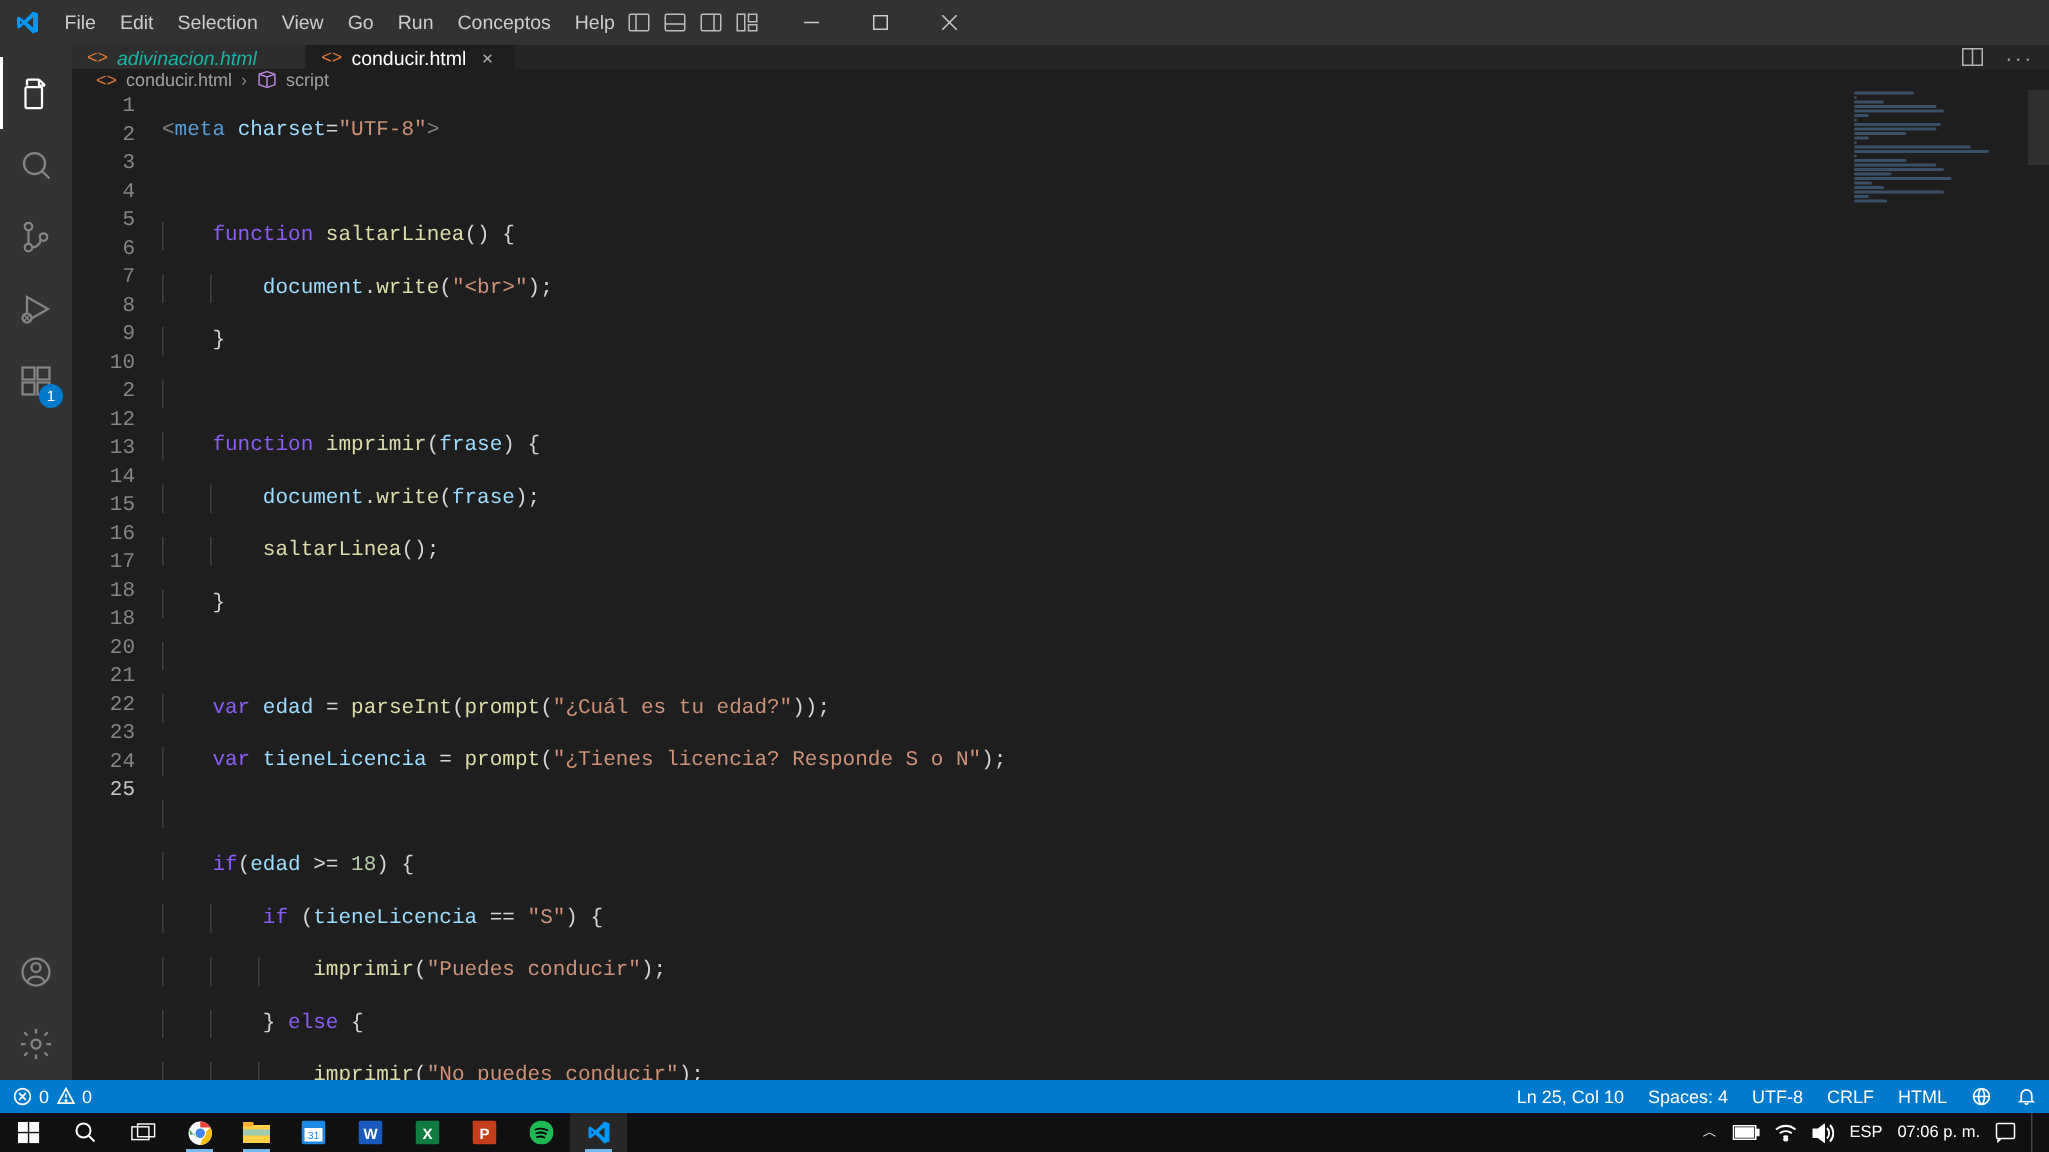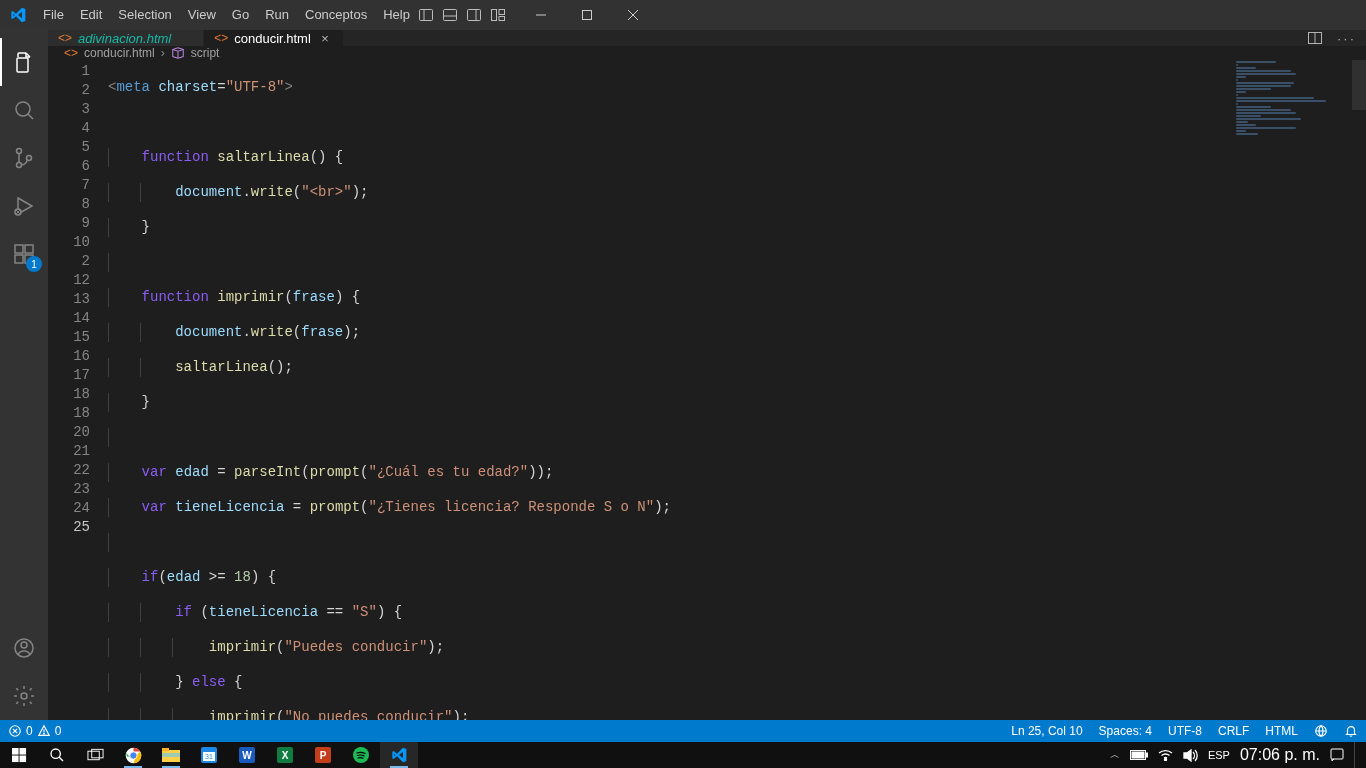--- a/index.html
+++ b/index.html
@@ -132,21 +132,21 @@
 
 
 .taskbar {
   position:absolute; left:0; right:0; bottom:0; height:26px;
   background:#101010; display:flex; align-items:center;
   color:#fff; font-size:11px;
 }
 .taskbar .tb-item { width:38px; height:26px; display:flex; align-items:center; justify-content:center; position:relative; }
 .taskbar .tb-item.running::after { content:""; position:absolute; bottom:0; left:10px; right:10px; height:2px; background:#76b9ed; }
 .taskbar .tray { margin-left:auto; display:flex; align-items:center; gap:10px; padding-right:8px; }
-.taskbar .clock { text-align:right; line-height:1; font-size:16px; }
+.taskbar .clock { text-align:right; line-height:1; font-size:11px; }
 
 svg { display:block; }
 </style>
 </head>
 <body>
 
 <div class="titlebar">
   <div class="vscode-logo">
     <svg width="16" height="16" viewBox="0 0 24 24">
         <path fill="#0098ff" d="M23 3l-5-2-9 9-5-4-2 1v10l2 1 5-4 9 9 5-2V3zM5 14V10l2 2-2 2zm13 3l-6-5 6-5v10z"></path>

